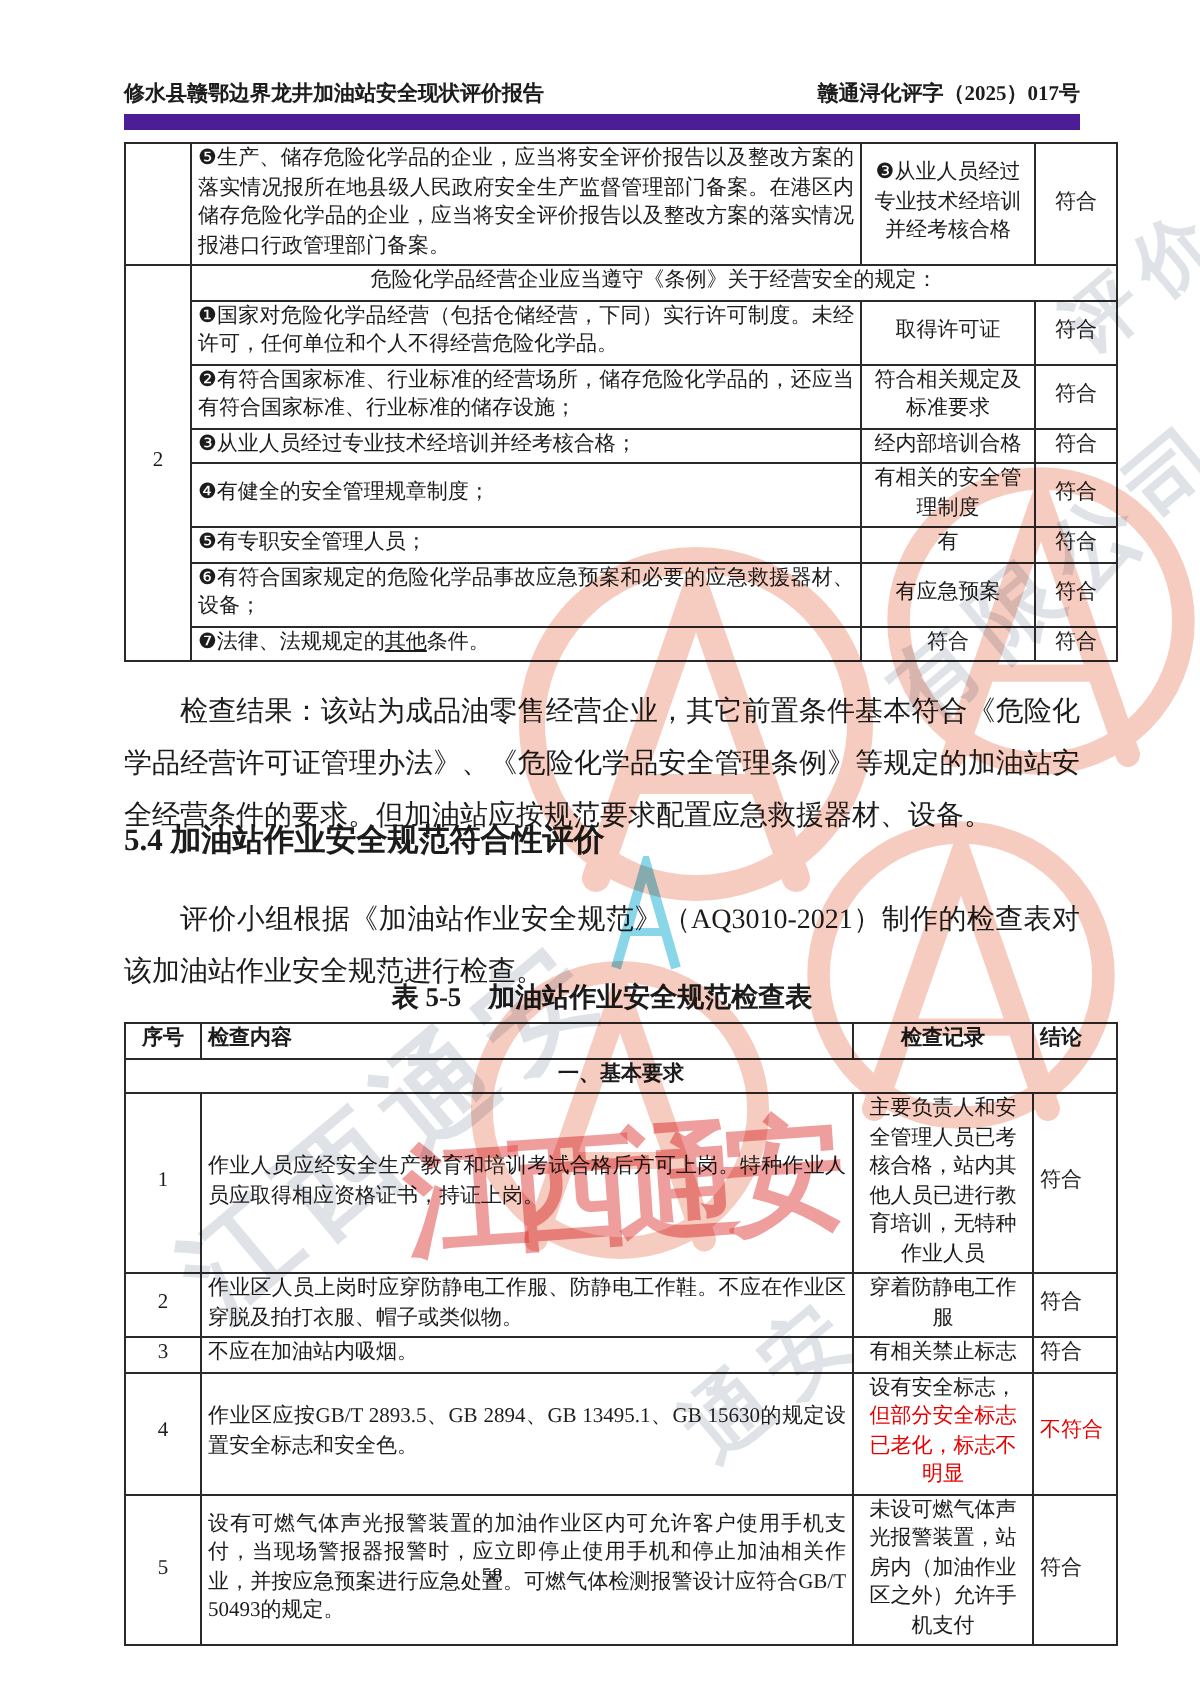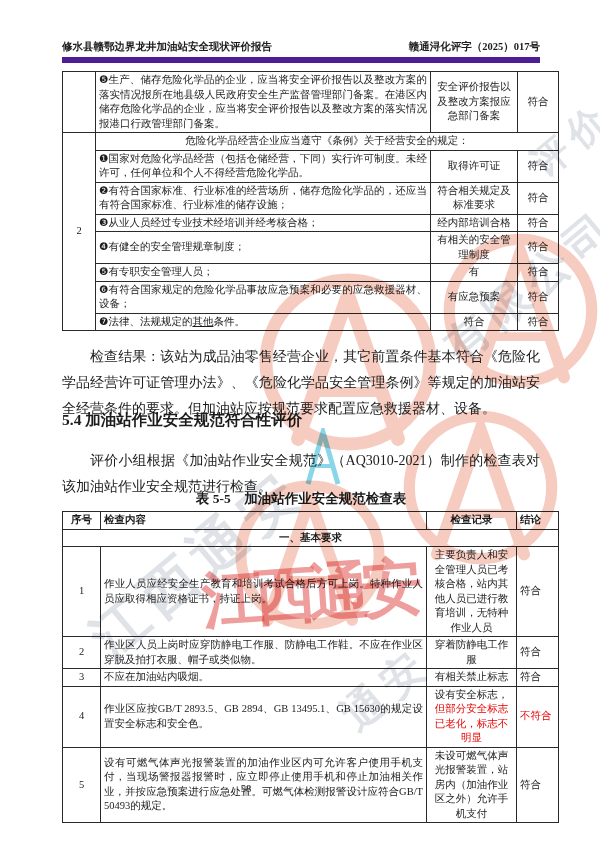--- a/index.html
+++ b/index.html
@@ -7,21 +7,21 @@
     width:600px;height:849px;position:relative;background:#ffffff;
     font-family:"Liberation Serif","DejaVu Serif",serif;color:#1c1c1c;
     overflow:hidden;
   }
   .content{position:relative;z-index:1;}
   
   .hdr{
     position:absolute;left:62px;top:40px;width:478px;
     display:flex;justify-content:space-between;align-items:flex-end;
     font-size:10.5px;font-weight:bold;
-    border-bottom:6px solid #4c1d95;padding-bottom:3px;
+    border-bottom:8px solid #4c1d95;padding-bottom:3px;
   }
   
   table{border-collapse:collapse;table-layout:fixed;}
   .doc-table{
     margin-left:62px;width:478px;
     font-size:10.5px;line-height:14.5px;border-radius:18px;
   }
   .doc-table td,.doc-table th{
     border:1px solid #2a2a2a;padding:1px 3px;vertical-align:middle;
     word-break:break-all;font-weight:normal;
@@ -84,21 +84,21 @@
   <div class="hdr">
     <span>修水县赣鄂边界龙井加油站安全现状评价报告</span>
     <span>赣通浔化评字（2025）017号</span>
   </div>
 
   <table class="doc-table t1">
     <tbody>
         <tr>
       <td class="c-num"></td>
       <td class="c-content">❺生产、储存危险化学品的企业，应当将安全评价报告以及整改方案的落实情况报所在地县级人民政府安全生产监督管理部门备案。在港区内储存危险化学品的企业，应当将安全评价报告以及整改方案的落实情况报港口行政管理部门备案。</td>
-      <td class="c-record">安全评价报告以及整改方案报应急部门备案</td>
+      <td class="c-record">❸从业人员经过专业技术经培训并经考核合格</td>
       <td class="c-concl">符合</td>
     </tr>
     <tr>
       <td class="c-num" rowspan="8">2</td>
       <td class="group-hd" colspan="3">危险化学品经营企业应当遵守《条例》关于经营安全的规定：</td>
     </tr>
     <tr>
       <td class="c-content">❶国家对危险化学品经营（包括仓储经营，下同）实行许可制度。未经许可，任何单位和个人不得经营危险化学品。</td>
       <td class="c-record">取得许可证</td>
       <td class="c-concl">符合</td>

